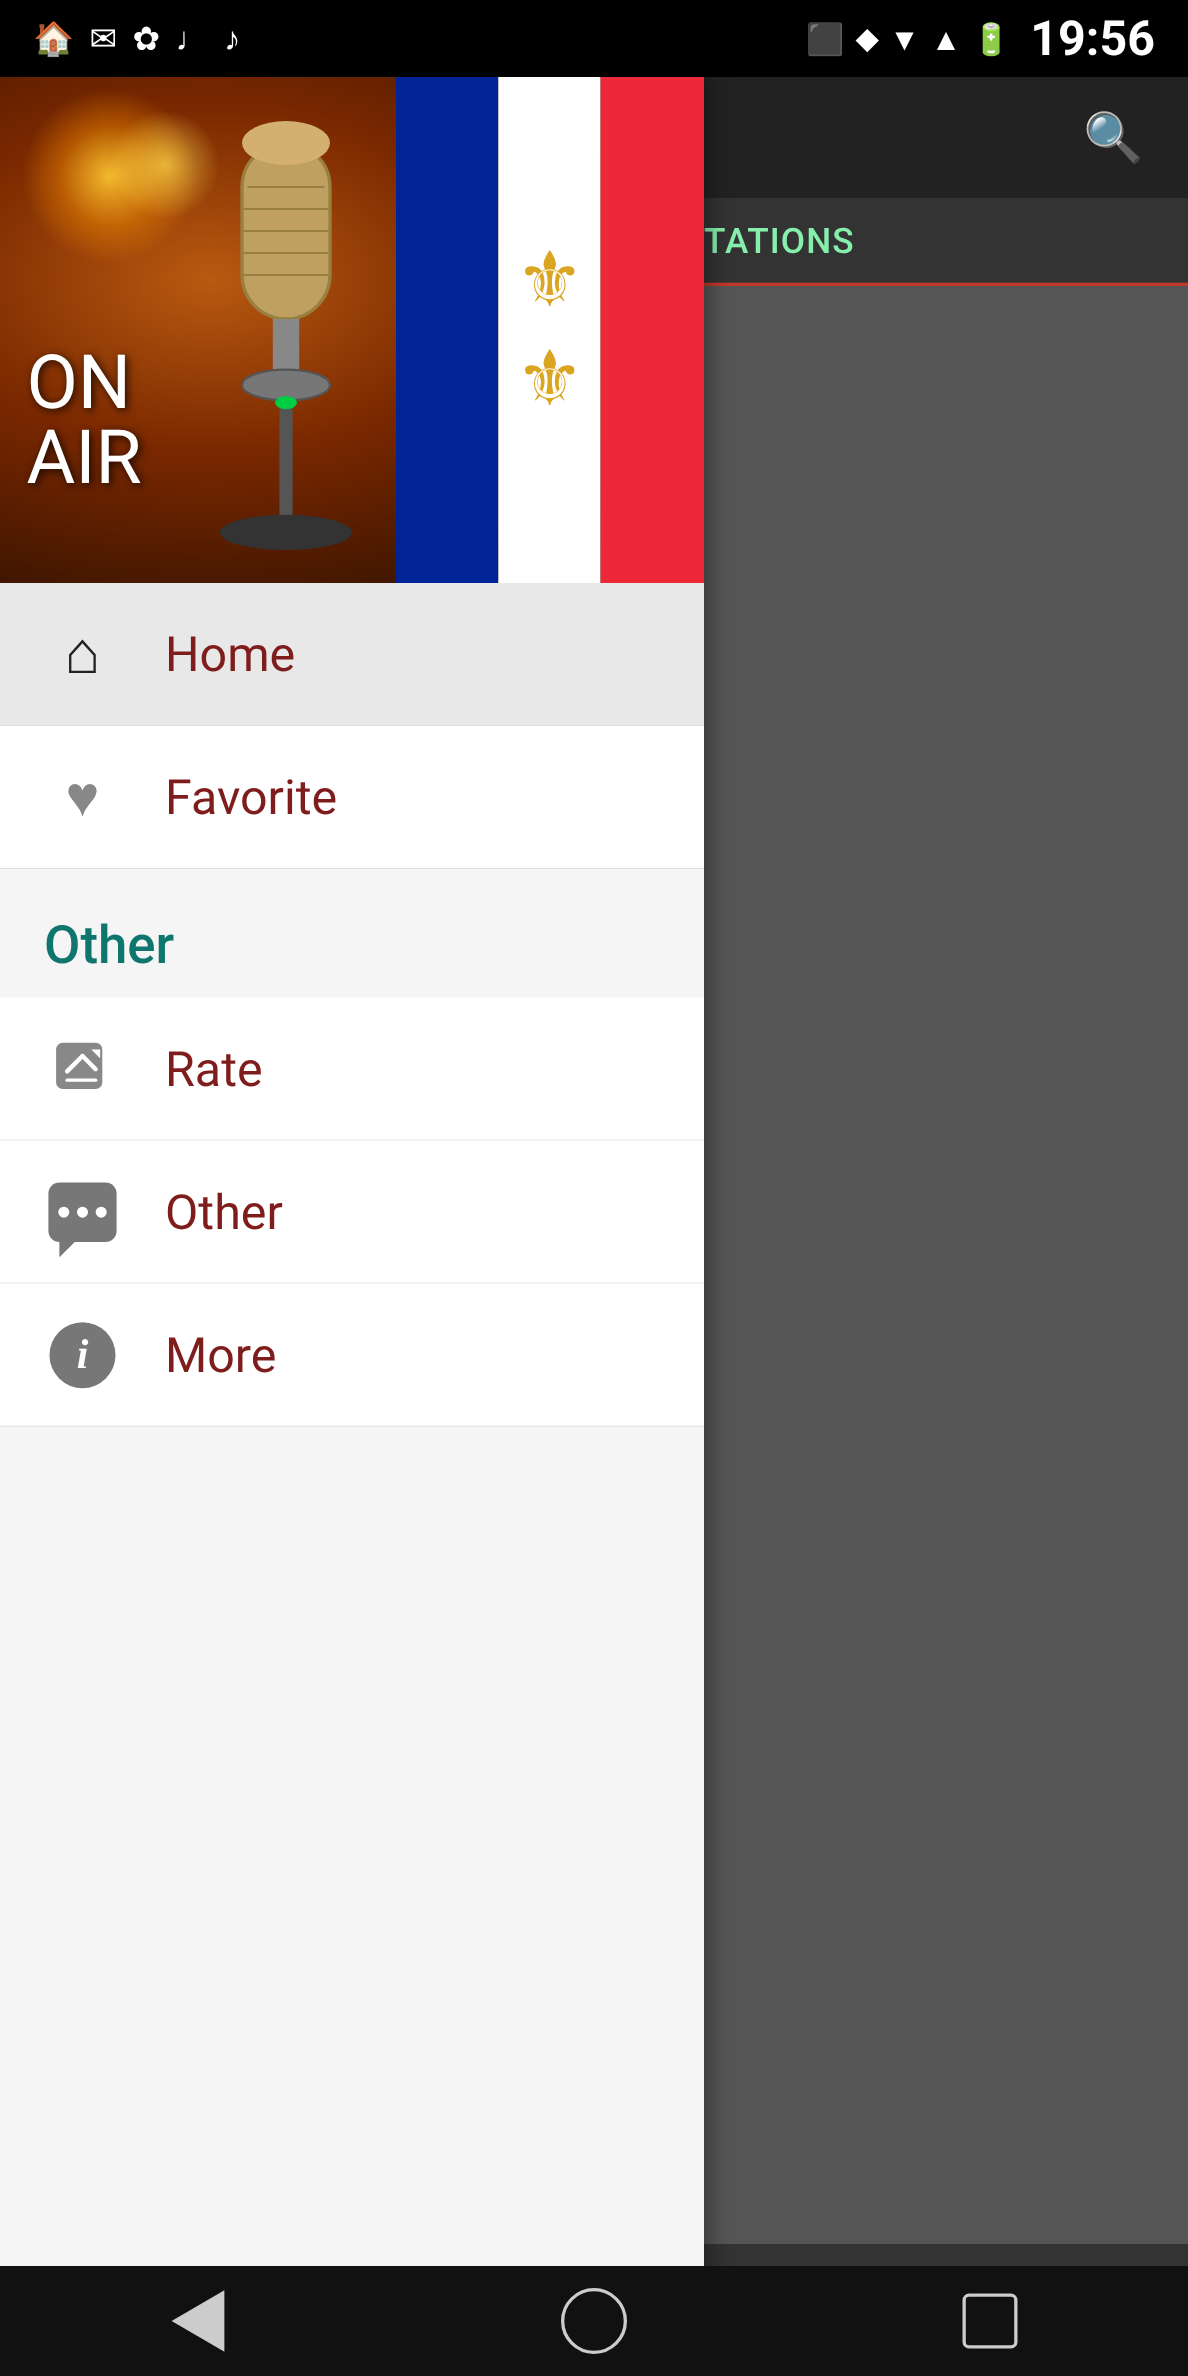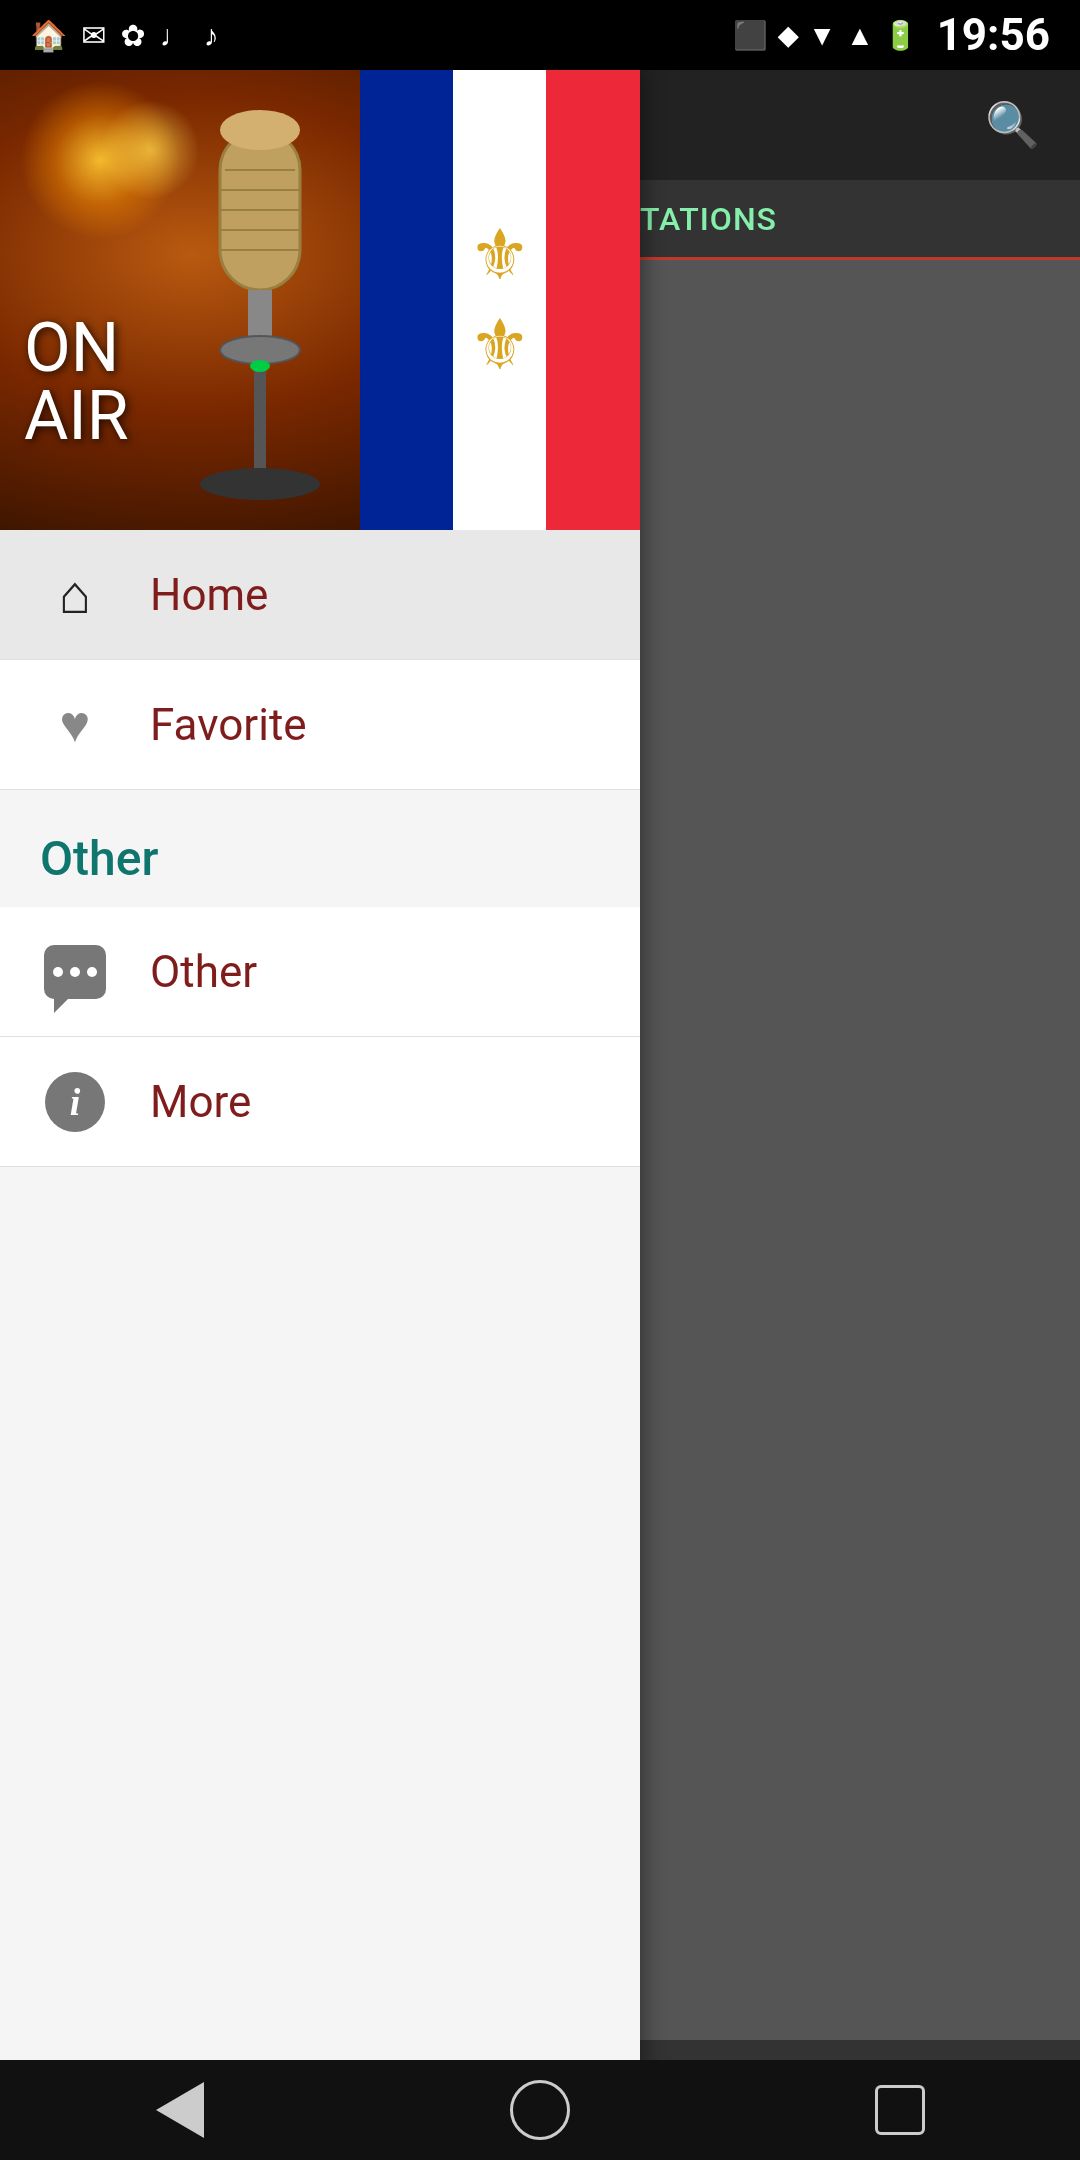--- a/index.html
+++ b/index.html
@@ -440,20 +440,32 @@
         <div class="menu-icon">
           <span style="font-size:52px; color:#888;">♥</span>
         </div>
         <span class="menu-label">Favorite</span>
       </div>
 
       <div class="section-header">
         <span class="section-header-text">Other</span>
       </div>
 
+      <div class="menu-item">
+        <div class="menu-icon">
+          <svg class="rate-icon-svg" viewBox="0 0 56 56" xmlns="http://www.w3.org/2000/svg">
+            <rect x="4" y="4" width="42" height="42" rx="6" fill="#888"></rect>
+            <line x1="14" y1="30" x2="28" y2="16" stroke="white" stroke-width="4" stroke-linecap="round"></line>
+            <line x1="28" y1="16" x2="40" y2="28" stroke="white" stroke-width="4" stroke-linecap="round"></line>
+            <line x1="14" y1="38" x2="40" y2="38" stroke="white" stroke-width="3" stroke-linecap="round"></line>
+            <polygon points="36,10 44,10 44,18" fill="white"></polygon>
+          </svg>
+        </div>
+        <span class="menu-label">Rate</span>
+      </div>
 
       <div class="menu-item">
         <div class="menu-icon">
           <div class="more-icon-shape">
             <div class="dot"></div>
             <div class="dot"></div>
             <div class="dot"></div>
           </div>
         </div>
         <span class="menu-label">Other</span>

